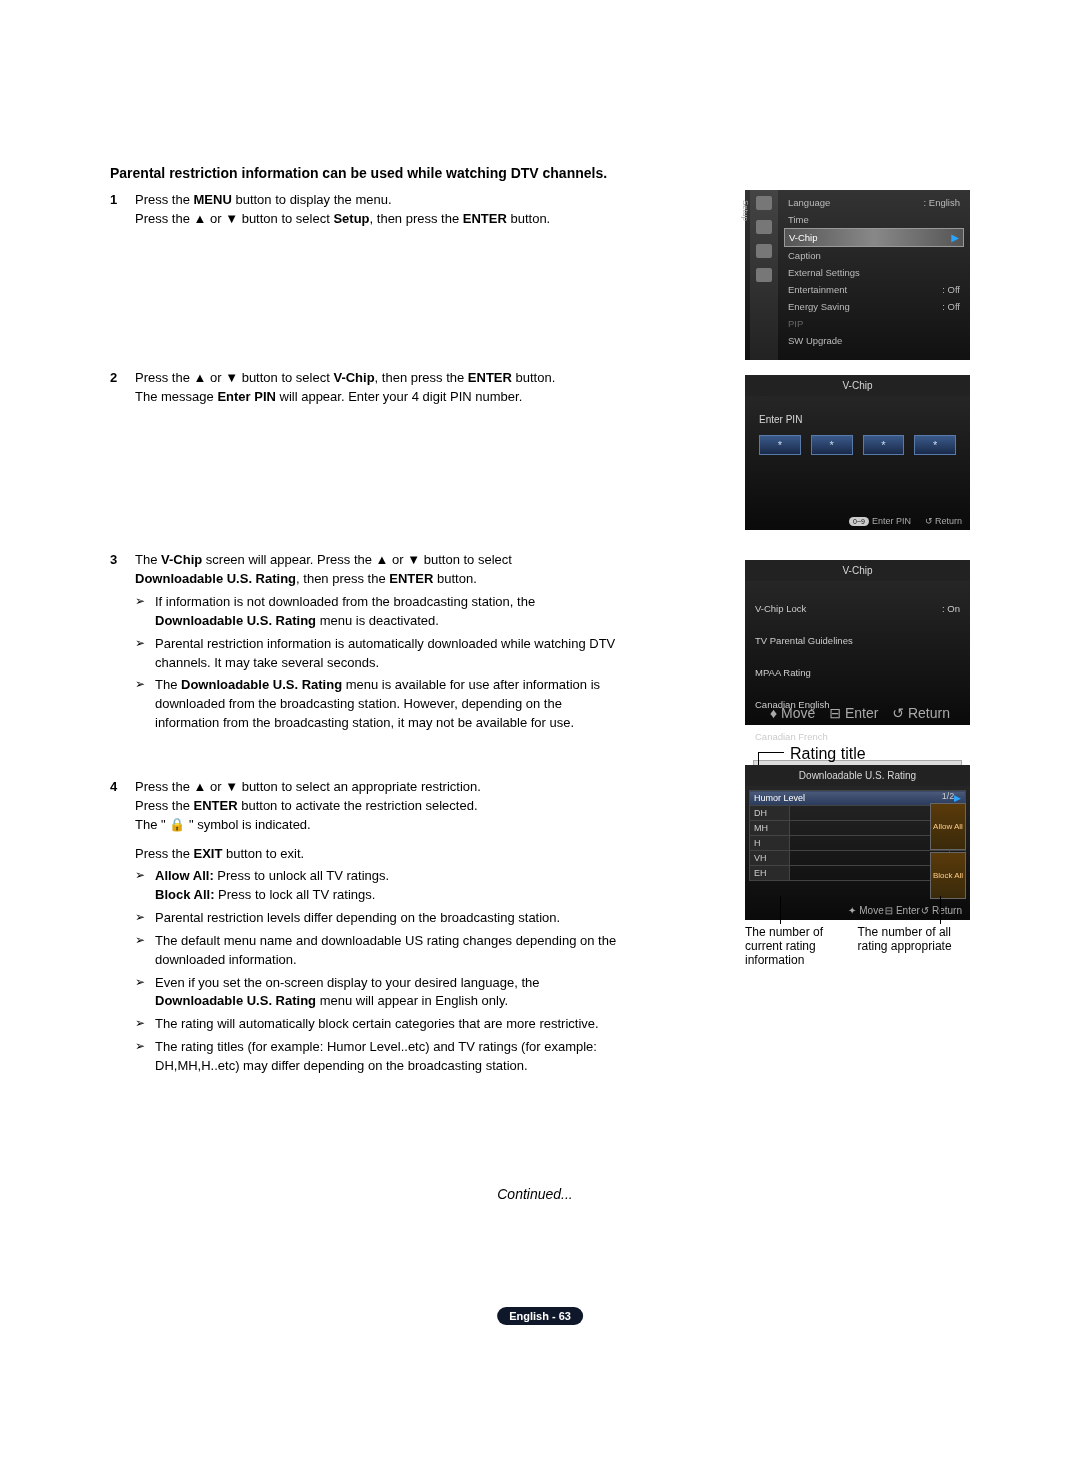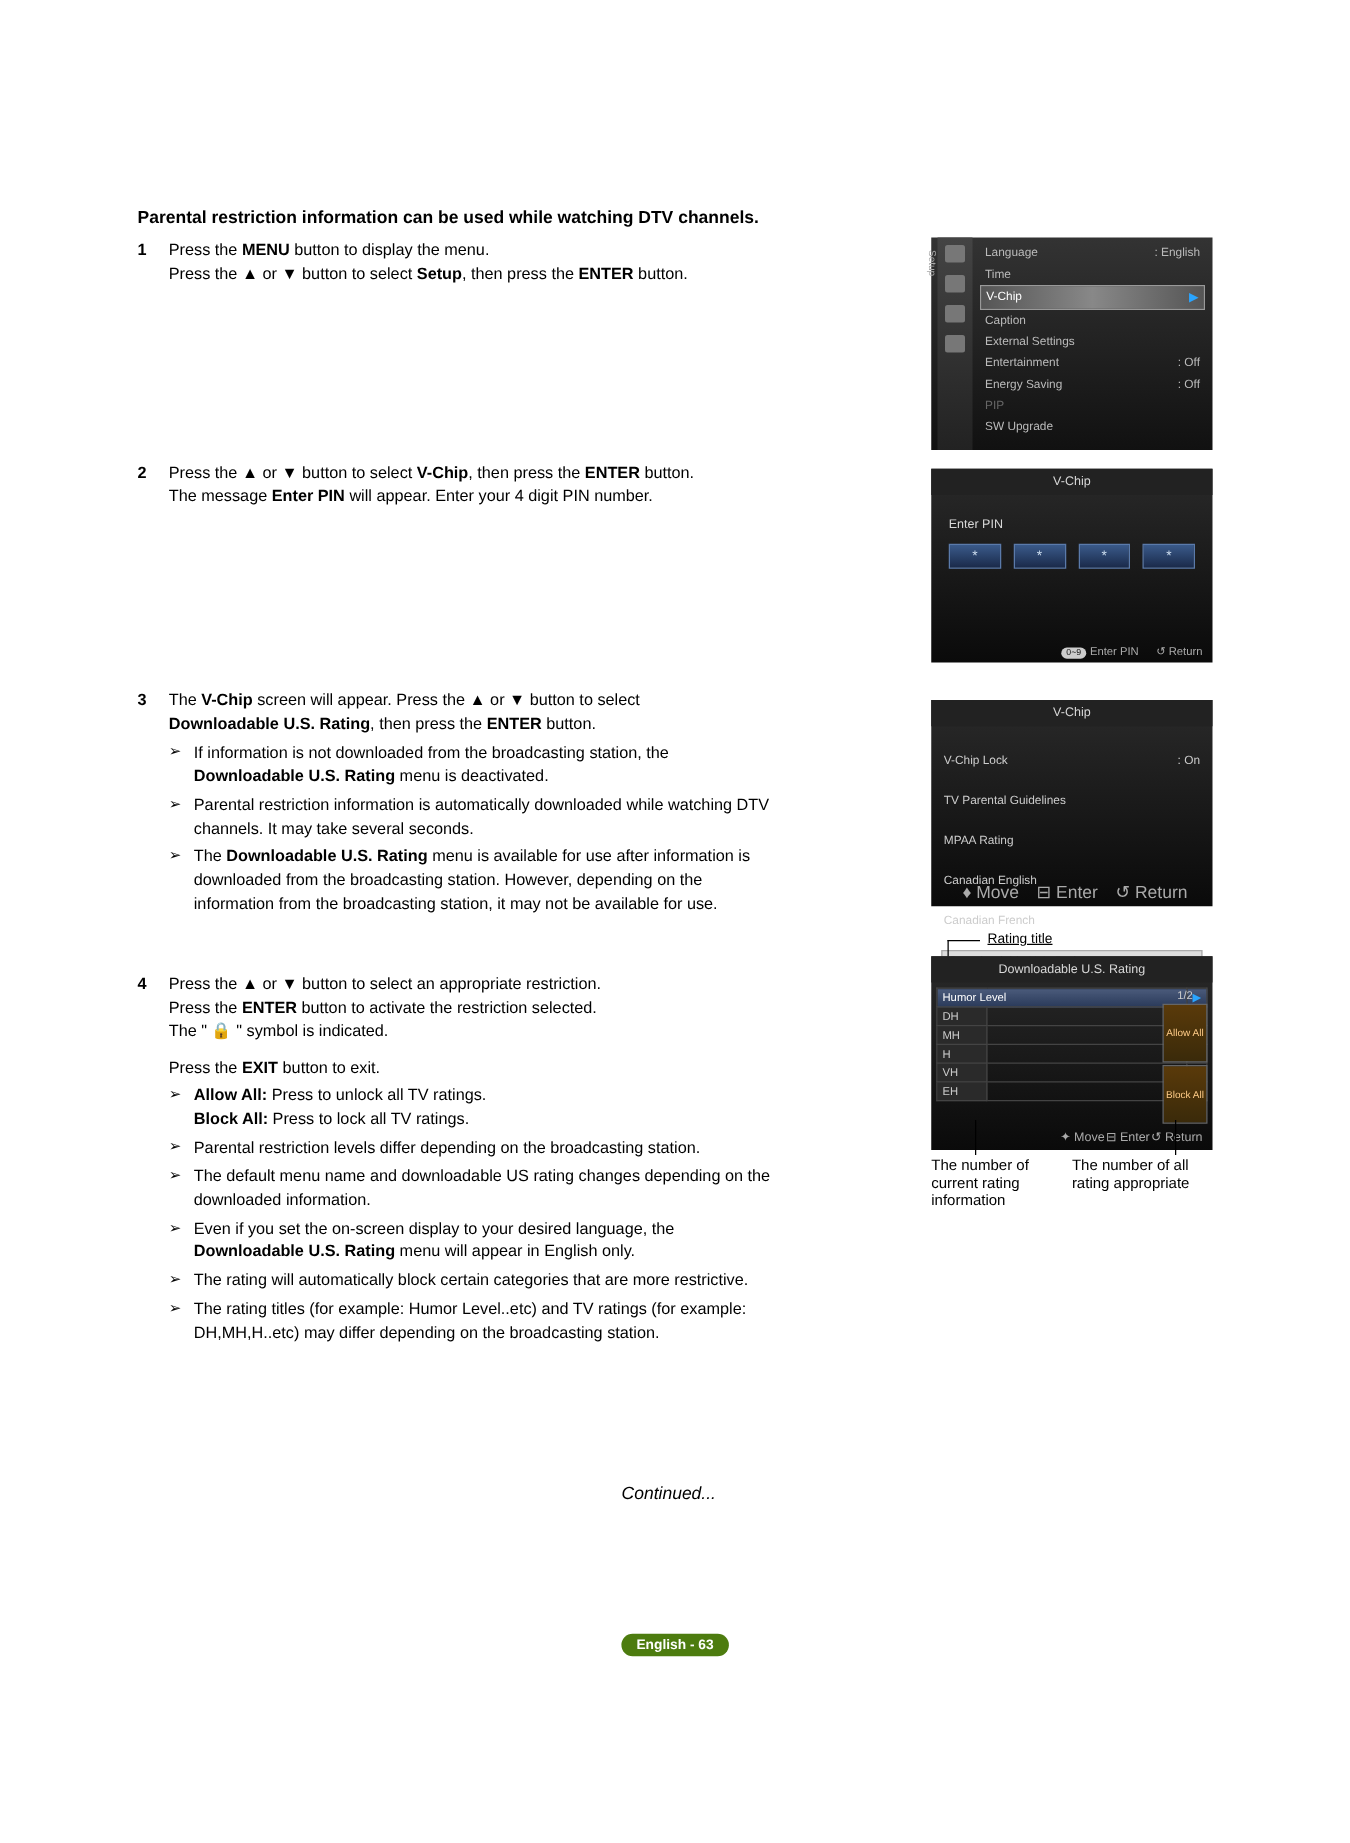--- a/index.html
+++ b/index.html
@@ -9,21 +9,21 @@
   .subheading { font-size: 14px; font-weight: bold; margin-bottom: 10px; }
   .steps { width: 515px; }
   .step { display: flex; font-size: 13px; line-height: 1.45; }
   .step-num { font-weight: bold; width: 25px; flex-shrink: 0; }
   .step-body { flex: 1; }
   .note { display: flex; font-size: 13px; line-height: 1.45; margin-top: 4px; }
   .note-arrow { width: 20px; flex-shrink: 0; font-size: 12px; }
   .bold { font-weight: bold; }
   .continued { font-style: italic; text-align: center; margin-top: 110px; font-size: 14px; }
   .footer { position: absolute; bottom: 150px; left: 50%; transform: translateX(-50%); }
-  .footer-pill { background: #4d7c0f; color: #fff; font-size: 11px; font-weight: bold; padding: 3px 12px; border-radius: 10px; }
+  .footer-pill { background: #0f172a; color: #fff; font-size: 11px; font-weight: bold; padding: 3px 12px; border-radius: 10px; }
 
   
   .tv { position: absolute; background: #1a1a1a; color: #d8d8d8; font-size: 10px; font-family: Arial, sans-serif; }
   .tv1 { left: 745px; top: 190px; width: 225px; height: 170px; background: linear-gradient(180deg,#333,#111); display: flex; }
   .tv1-icons { width: 28px; background: linear-gradient(180deg,#444,#222); display: flex; flex-direction: column; align-items: center; padding-top: 6px; gap: 10px; }
   .tv1-icons div { width: 16px; height: 14px; background: #777; border-radius: 2px; }
   .tv1-sidebar { width: 5px; writing-mode: vertical-rl; font-size: 8px; color: #aaa; padding-top: 10px; }
   .tv1-menu { flex: 1; padding: 4px 6px; }
   .tv1-row { display: flex; justify-content: space-between; padding: 3px 4px; font-size: 9.5px; color: #bbb; }
   .tv1-row.sel { background: linear-gradient(90deg,#555,#888,#555); color: #fff; border: 1px solid #999; }
@@ -39,21 +39,21 @@
   .tv-footer { position: absolute; bottom: 4px; right: 8px; font-size: 9px; display: flex; gap: 14px; color: #aaa; }
   .tv-footer .btn { background: #ccc; color: #111; font-size: 7px; padding: 1px 4px; border-radius: 6px; margin-right: 3px; }
 
   .tv3 { left: 745px; top: 560px; width: 225px; height: 165px; background: linear-gradient(180deg,#2a2a2a,#0a0a0a); }
   .tv3-title { text-align: center; font-size: 10px; padding: 5px 0; background: #222; }
   .tv3-menu { padding: 4px 8px; }
   .tv3-row { display: flex; justify-content: space-between; padding: 3px 2px; font-size: 9.5px; color: #ccc; margin-top: 15px; }
   .tv3-row.sel { background: #ddd; color: #000; border: 1px solid #aaa; padding: 3px 6px; }
   .tv3-footer { position: absolute; bottom: 4px; right: 20px; font-size: 14px; display: flex; gap: 14px; color: #aaa; }
 
-  .rating-title-label { position: absolute; left: 790px; top: 745px; font-size: 11px; text-decoration: underline; }
+  .rating-title-label { position: absolute; left: 790px; top: 745px; font-size: 16px; }
   .rating-title-line { position: absolute; left: 758px; top: 752px; width: 26px; height: 1px; background: #000; }
   .rating-title-line2 { position: absolute; left: 758px; top: 752px; width: 1px; height: 14px; background: #000; }
 
   .tv4 { left: 745px; top: 765px; width: 225px; height: 155px; background: linear-gradient(180deg,#2a2a2a,#0a0a0a); }
   .tv4-title { text-align: center; font-size: 10px; padding: 5px 0; background: #222; }
   .tv4-body { padding: 4px; }
   .tv4-table { width: 100%; border-collapse: collapse; }
   .tv4-table td { border: 1px solid #444; font-size: 9px; padding: 2px 4px; color: #ccc; }
   .tv4-table .hdr { background: linear-gradient(180deg,#4a5a7a,#2a3a5a); color: #fff; }
   .tv4-table .side { background: #2a2a2a; width: 40px; }

